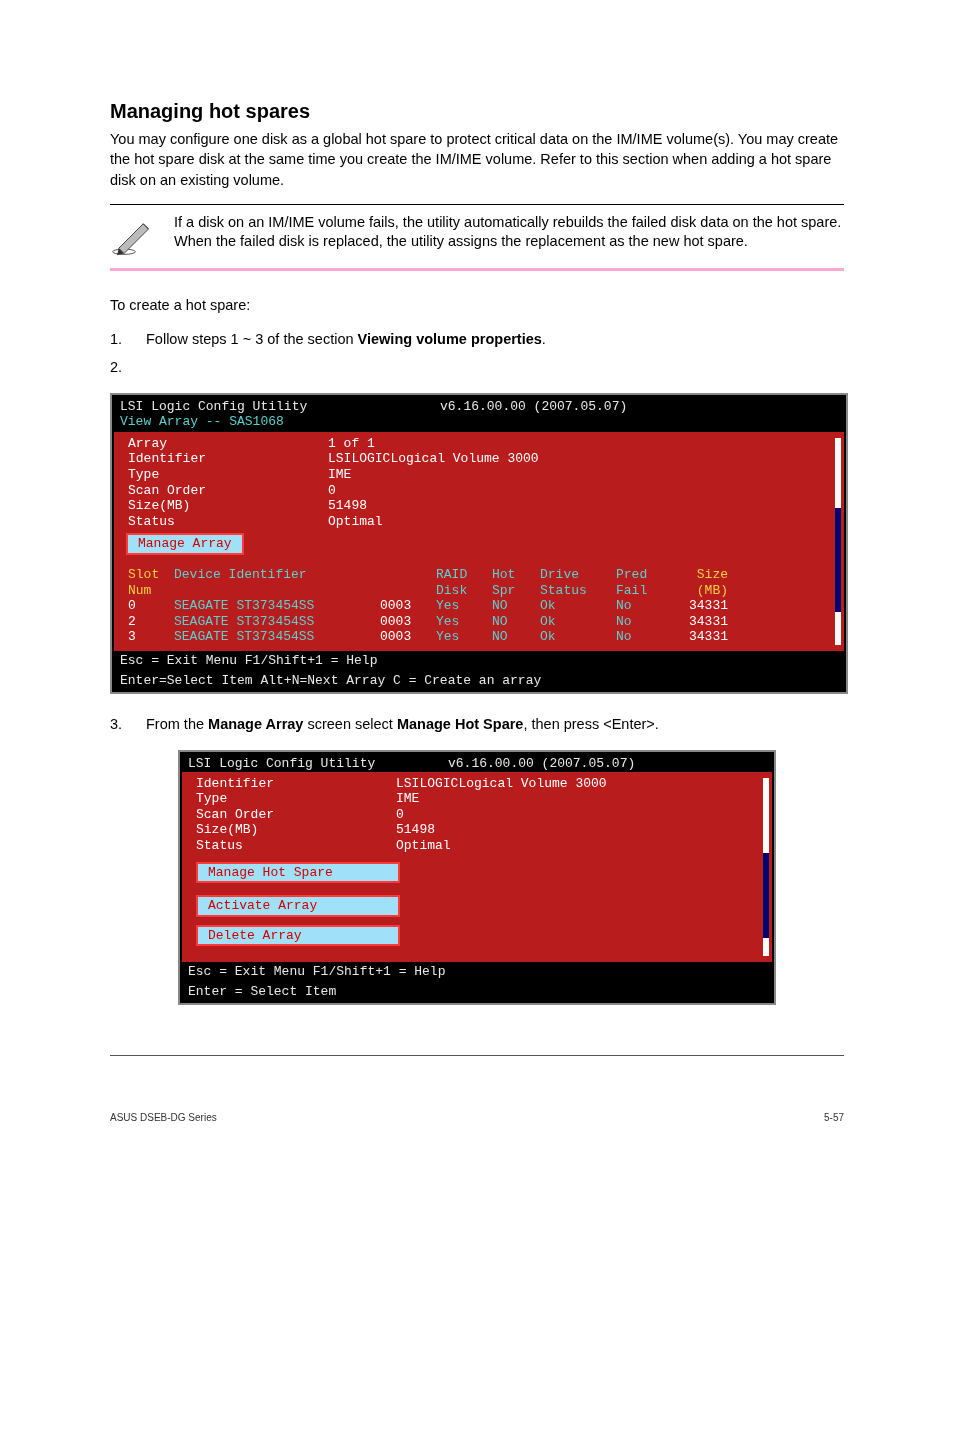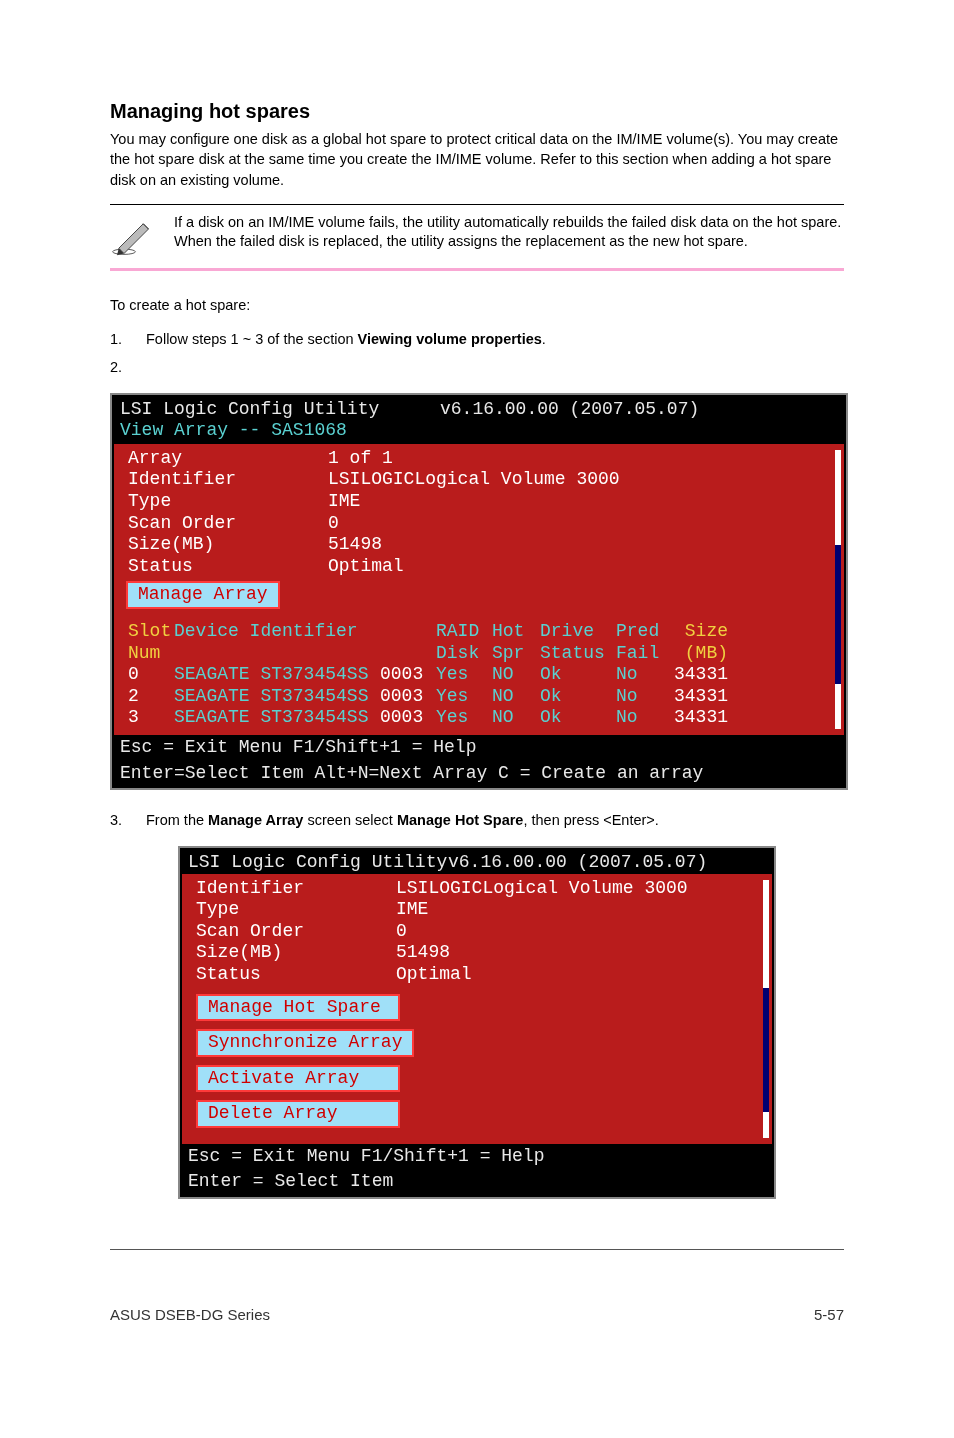--- a/index.html
+++ b/index.html
@@ -49,21 +49,21 @@
     display: flex;
     margin-bottom: 6px;
     line-height: 1.5;
   }
   .step-num {
     width: 36px;
     flex-shrink: 0;
   }
   .term {
     font-family: Consolas, "Courier New", monospace;
-    font-size: 18px;
+    font-size: 13px;
     background: #000;
     color: #fff;
     padding: 2px;
     border: 2px solid #888;
     margin: 0 auto 20px auto;
     line-height: 1.2;
   }
   .term1 { width: 730px; }
   .term2 { width: 590px; }
   .term-head {
@@ -142,21 +142,21 @@
   .c-pred { width: 56px; }
   .c-size { width: 56px; text-align: right;}
   .term-foot {
     padding: 2px 6px;
     color: #e8e8e8;
   }
   .bold { font-weight: bold; }
   .footer {
     display: flex;
     justify-content: space-between;
-    font-size: 15px;
+    font-size: 10px;
     color: #333;
     padding: 20px 110px 0 110px;
     border-top: 0;
     align-items: flex-end;
   }
   .foot-rule {
     border: none;
     border-top: 1px solid #555;
     margin: 50px 0 6px 0;
   }
@@ -337,21 +337,20 @@
           <span class="k">Size(MB)</span>
           <span>51498</span>
         </div>
       <div class="kv">
           <span class="k">Status</span>
           <span>Optimal</span>
         </div>
       <div style="height:6px"></div>
       <div><span class="menu-item">Manage Hot Spare</span></div>
       <div style="height:4px"></div>
-      <div><span class="menu-item">Synnchronize Array</span></div>
       <div style="height:4px"></div>
       <div><span class="menu-item">Activate Array</span></div>
       <div style="height:4px"></div>
       <div><span class="menu-item">Delete Array</span></div>
       <div style="height:8px"></div>
     </div>
     <div class="term-foot">Esc = Exit Menu       F1/Shift+1 = Help</div>
     <div class="term-foot">Enter = Select Item</div>
   </div>
 

